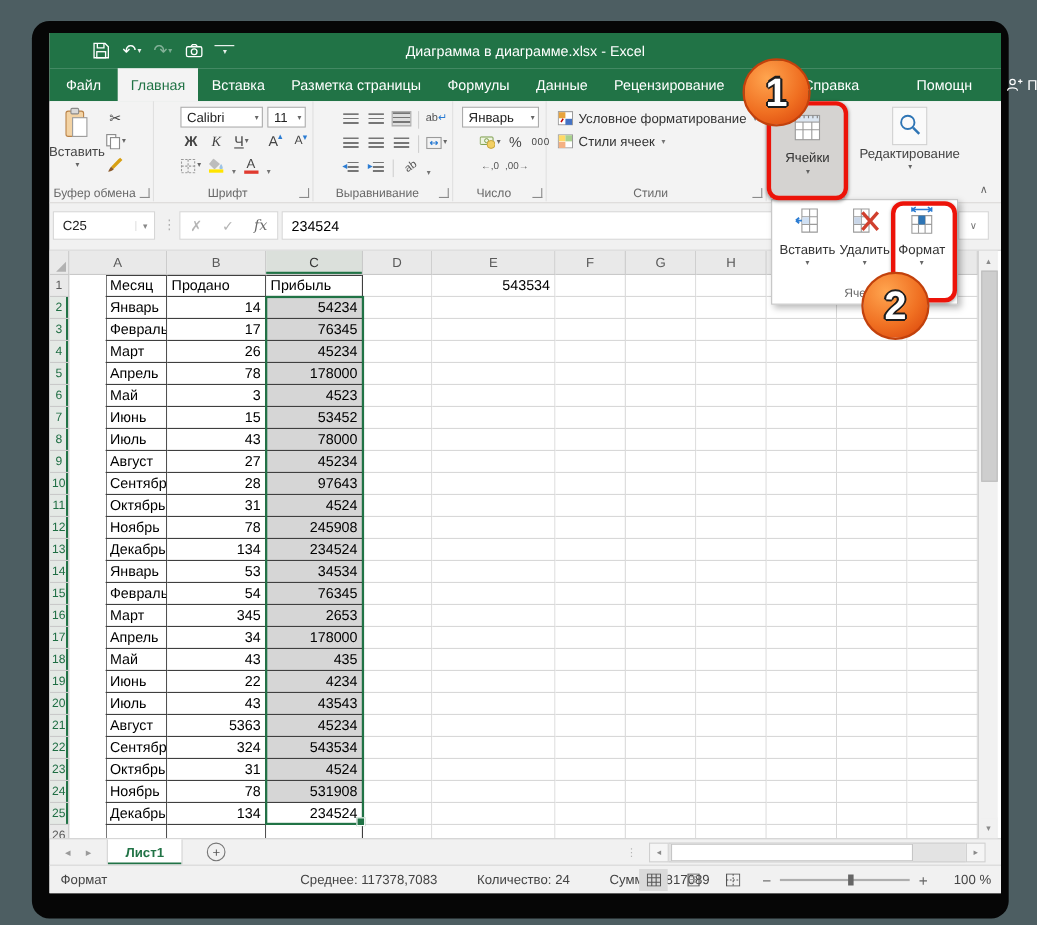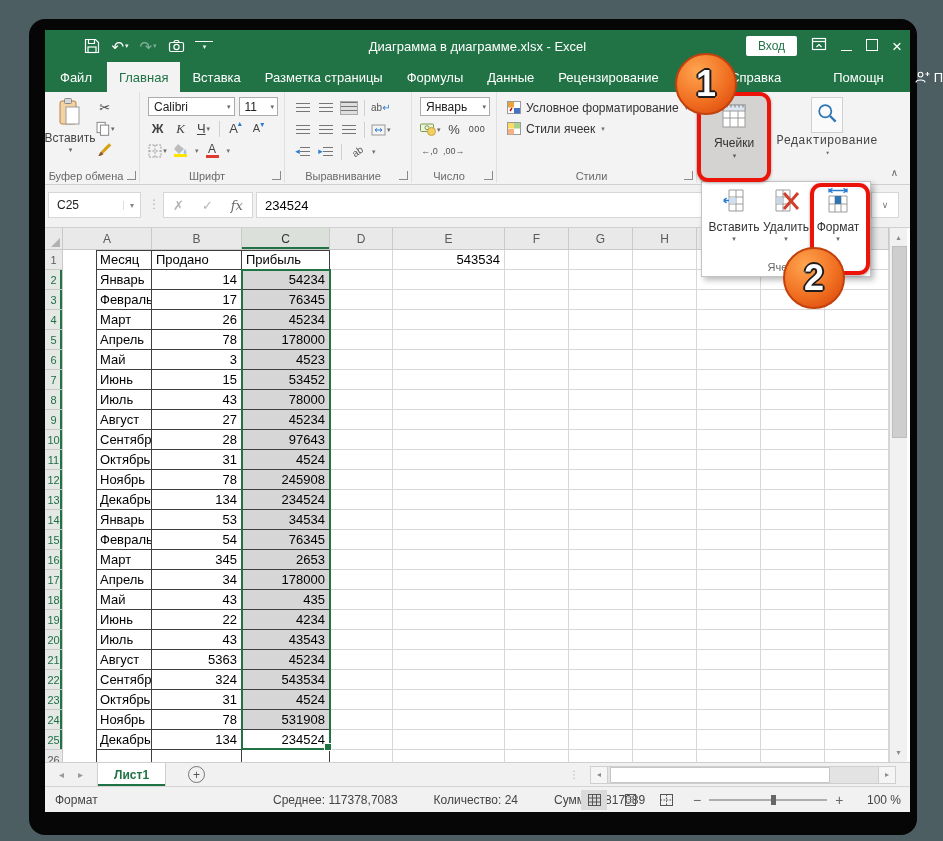--- a/index.html
+++ b/index.html
@@ -32,21 +32,21 @@
   .glabel{position:absolute;bottom:1px;left:0;right:10px;text-align:center;font-size:11px;color:#696969;white-space:nowrap;}
   .launcher{position:absolute;right:3px;bottom:3px;width:8px;height:8px;border-right:1px solid #8a8a8a;border-bottom:1px solid #8a8a8a;}
   .bigbtn{display:flex;flex-direction:column;align-items:center;justify-content:flex-start;font-size:12px;color:#444;gap:1px;padding-top:5px;}
   .combo{background:#fff;border:1px solid #ababab;height:19px;font-size:12px;color:#222;display:flex;align-items:center;padding:0 3px 0 5px;box-sizing:border-box;}
   .combo .dda{margin-left:auto;font-size:7px;color:#666;}
   .ric{height:19px;min-width:19px;display:inline-flex;align-items:center;justify-content:center;font-size:13px;color:#444;line-height:1;}
   .ric .dda{font-size:7px;color:#666;margin-left:1px;}
   .bars{width:14px;height:10px;background:repeating-linear-gradient(to bottom,#767676 0 1.5px,transparent 1.5px 4px);}
   .bars.sel{outline:1px solid #aaa;background-color:#dfdfdf;padding:1px;}
   .cbar{display:block;width:13px;height:3px;margin-top:0px;}
-  .rowline{display:flex;align-items:center;gap:4px;}
+  .rowline{display:flex;align-items:flex-end;gap:4px;margin-left:16px;}
   .vsep{width:1px;height:16px;background:#d0d0d0;margin:0 2px;}
   .sty-item{display:flex;align-items:center;gap:5px;font-size:12px;color:#333;height:17px;}
   .chev-collapse{position:absolute;right:12px;bottom:6px;font-size:10px;color:#666;}
   .cells-btn{position:absolute;left:655px;top:3px;width:68px;height:85px;background:#d5d3d1;display:flex;flex-direction:column;align-items:center;padding-top:6px;box-sizing:border-box;font-size:12px;color:#333;gap:2px;}
 
   
   .fbar{position:absolute;left:0;top:155px;width:100%;height:43px;background:#f1f1f1;border-bottom:1px solid #d0d0d0;box-sizing:border-box;}
   .namebox{position:absolute;left:3px;top:7px;width:93px;height:26px;background:#fff;border:1px solid #d6d6d6;display:flex;align-items:center;font-size:12px;color:#222;padding-left:8px;box-sizing:border-box;}
   .namebox .dda{margin-left:auto;margin-right:6px;font-size:8px;color:#888;border-left:1px solid #e0e0e0;padding-left:6px;}
   .fdots{position:absolute;left:103px;top:12px;color:#b0b0b0;font-size:12px;letter-spacing:0;}
@@ -140,33 +140,20 @@
             <rect x="1.5" y="4.5" width="14" height="9" rx="1.5" fill="none" stroke="#fff" stroke-width="1.2"></rect>
             <circle cx="8.5" cy="9" r="2.6" fill="none" stroke="#fff" stroke-width="1.2"></circle>
             <path d="M5.5 4.5 L7 2.5 h3 l1.5 2" fill="none" stroke="#fff" stroke-width="1.2"></path>
           </svg>
       </span>
       <span class="qi" style="border-top:1px solid #fff;height:auto;padding-top:1px;">
           <span class="dd7">▾</span>
         </span>
     </div>
     <div class="title">Диаграмма в диаграмме.xlsx  -  Excel</div>
-    <div class="tb-right">
-      <span class="signin">Вход</span>
-      <span>
-        <svg width="16" height="14" viewBox="0 0 16 14">
-            <rect x="1.5" y="1.5" width="13" height="11" fill="none" stroke="#fff" stroke-width="1.2"></rect>
-            <path d="M1.5 4.5 h13" stroke="#fff" stroke-width="1.2"></path>
-            <path d="M5.5 10 L8 7.5 L10.5 10" fill="none" stroke="#fff" stroke-width="1.2"></path>
-          </svg>
-      </span>
-      <span><span class="minbar"></span></span>
-      <span><span class="maxbox" style="display:inline-block;"></span></span>
-      <span class="glyph" style="font-size:17px;">×</span>
-    </div>
   </div>
 
   <div class="tabrow">
     <div class="tab" style="padding:0 15px;">Файл</div>
     <div class="tab active">Главная</div>
     <div class="tab">Вставка</div>
     <div class="tab">Разметка страницы</div>
     <div class="tab">Формулы</div>
     <div class="tab">Данные</div>
     <div class="tab">Рецензирование</div>
@@ -391,21 +378,21 @@
             <rect x="4" y="4" width="22" height="22" fill="#fff" stroke="#9b9b9b"></rect>
             <rect x="4" y="4" width="22" height="6" fill="#dce6f1" stroke="#9b9b9b"></rect>
             <path d="M8 4 v2.5 M12 4 v2.5 M16 4 v2.5 M20 4 v2.5 M24 4 v2.5" stroke="#7f7f7f"></path>
             <path d="M4 17 h22 M11 10 v16 M19 10 v16" stroke="#9b9b9b"></path>
           </svg>
       </span>
       <span>Ячейки</span>
       <span class="dd7" style="color:#555;">▾</span>
     </div>
 
-    <div class="rgroup" style="left:727px;width:110px;border-right:none;font-family:Liberation Mono, monospace;">
+    <div class="rgroup" style="left:727px;width:110px;border-right:none;">
       <div class="bigbtn" style="width:100%;">
         <span style="border:1px solid #d0d0d0;background:#fafafa;padding:2px;">
           <svg width="26" height="26" viewBox="0 0 30 30">
               <circle cx="13" cy="13" r="7" fill="none" stroke="#2e75b5" stroke-width="2"></circle>
               <path d="M18.5 18.5 L25 25" stroke="#2e75b5" stroke-width="2.6"></path>
             </svg>
         </span>
         <span>Редактирование</span>
         <span class="dd7" style="color:#555;">▾</span>
       </div>

